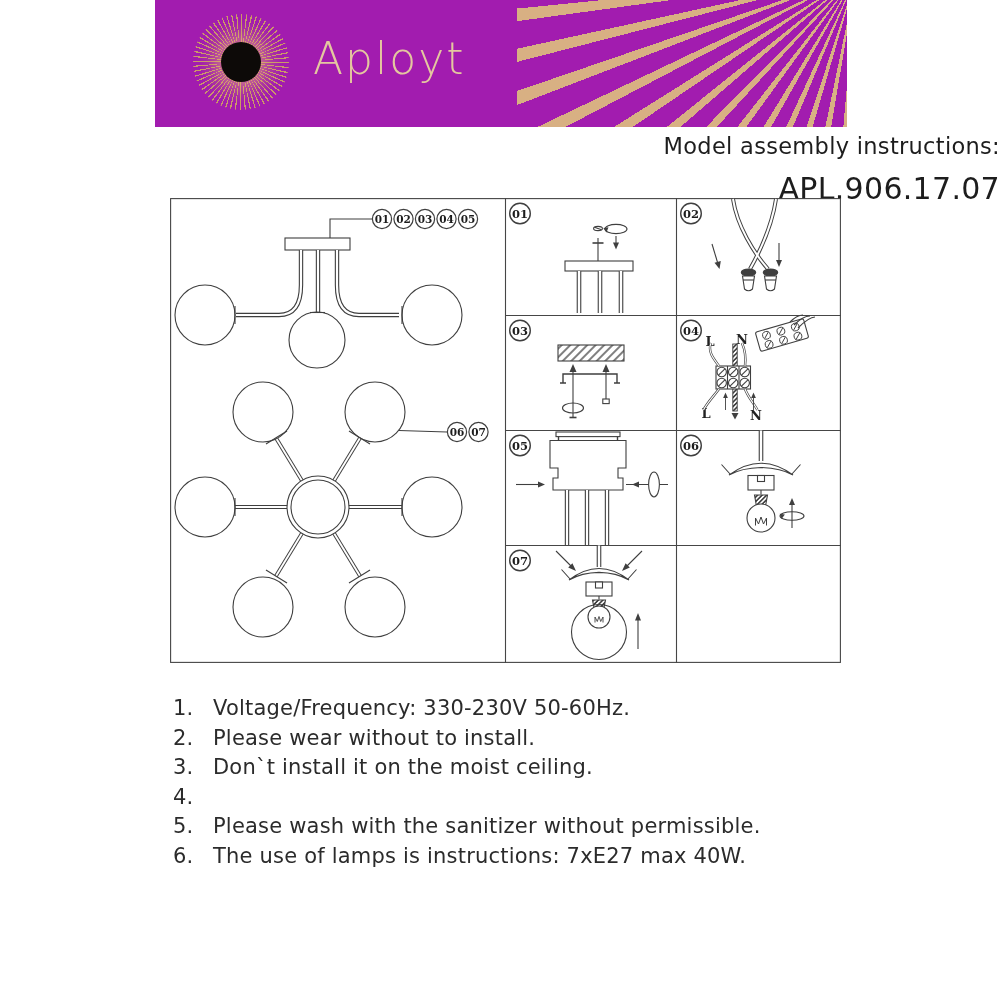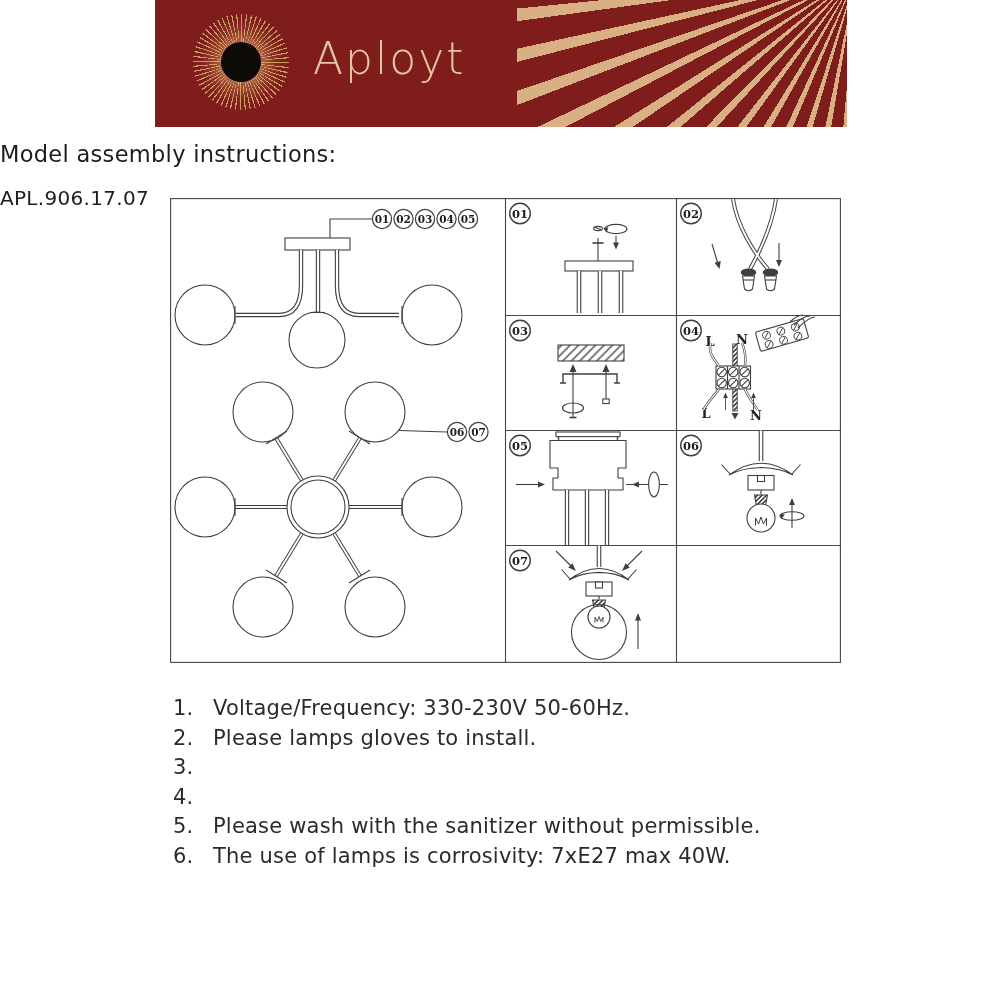--- a/index.html
+++ b/index.html
@@ -3,44 +3,44 @@
 <meta charset="utf-8">
 <style>
   html,body { margin:0; padding:0; }
   body {
     width:1000px; height:1000px; position:relative; background:#ffffff;
     font-family:"DejaVu Sans", sans-serif; overflow:hidden;
   }
   
   .header {
     position:absolute; left:155px; top:0; width:692px; height:127px;
-    background:#7f1d1d; overflow:hidden;
+    background:#a21caf; overflow:hidden;
   }
   .logo-burst {
     position:absolute; left:38px; top:14px; width:96px; height:96px; border-radius:50%;
     background:
       radial-gradient(circle at 50% 50%, rgba(243,199,135,0.95) 0 19%, rgba(231,183,115,0.45) 30%, rgba(215,168,100,0.18) 46%, rgba(0,0,0,0) 62%),
       repeating-conic-gradient(from 0deg, rgba(206,160,99,0.95) 0deg 1.6deg, rgba(0,0,0,0) 1.6deg 6deg);
   }
   .logo-center {
     position:absolute; left:66px; top:42px; width:40px; height:40px;
     background:#0d0a08; border-radius:50%;
   }
   .brand-name {
     position:absolute; left:158px; top:33px;
     font-size:44px; font-weight:300; letter-spacing:2px; color:#e4c79f;
   }
   .header-fan {
     position:absolute; right:0; top:0; width:330px; height:127px;
     background: repeating-conic-gradient(from 150deg at 103% -20%, #d8b083 0deg 2.1deg, rgba(0,0,0,0) 2.1deg 6.6deg);
   }
   
-  .title-block { position:absolute; left:0; top:141px; width:1000px; text-align:left; color:#1d1d1d; }
+  .title-block { position:absolute; left:0; top:133px; width:1000px; text-align:right; color:#1d1d1d; }
   .title-line { font-size:22.5px; letter-spacing:0.3px; }
-  .model-line { font-size:20px; margin-top:19px; letter-spacing:0.3px; }
+  .model-line { font-size:30px; margin-top:12px; letter-spacing:0.3px; }
   
   .diagram { position:absolute; left:170px; top:198px; width:745px; height:465px; }
   svg text.badge   { font-family:"DejaVu Serif", serif; font-weight:700; font-size:11.5px; text-anchor:middle; fill:#1c1c1c; stroke:none; }
   svg text.callout { font-family:"DejaVu Serif", serif; font-weight:700; font-size:10.5px; text-anchor:middle; fill:#1c1c1c; stroke:none; }
   svg text.wirelabel { font-family:"DejaVu Serif", serif; font-weight:700; font-size:13px; text-anchor:middle; fill:#222; stroke:none; }
   
   .notes { position:absolute; left:173px; top:694px; width:690px; }
   .note  { display:flex; font-size:21px; line-height:29.5px; color:#2b2b2b; letter-spacing:0.2px; }
   .note .num { width:40px; flex:none; }
 </style>
@@ -301,29 +301,30 @@
 </svg>
 </div>
 
 <div class="notes">
   <div class="note">
     <span class="num">1.</span>
     <span class="txt">Voltage/Frequency: 330-230V 50-60Hz.</span>
   </div>
   <div class="note">
     <span class="num">2.</span>
-    <span class="txt">Please lamps gloves to install.</span>
+    <span class="txt">Please wear without to install.</span>
   </div>
   <div class="note">
     <span class="num">3.</span>
+    <span class="txt">Don`t install it on the moist ceiling.</span>
   </div>
   <div class="note">
     <span class="num">4.</span>
   </div>
   <div class="note">
     <span class="num">5.</span>
     <span class="txt">Please wash with the sanitizer without permissible.</span>
   </div>
   <div class="note">
     <span class="num">6.</span>
-    <span class="txt">The use of lamps is corrosivity: 7xE27 max 40W.</span>
+    <span class="txt">The use of lamps is instructions: 7xE27 max 40W.</span>
   </div>
 </div>
 
 </body></html>

